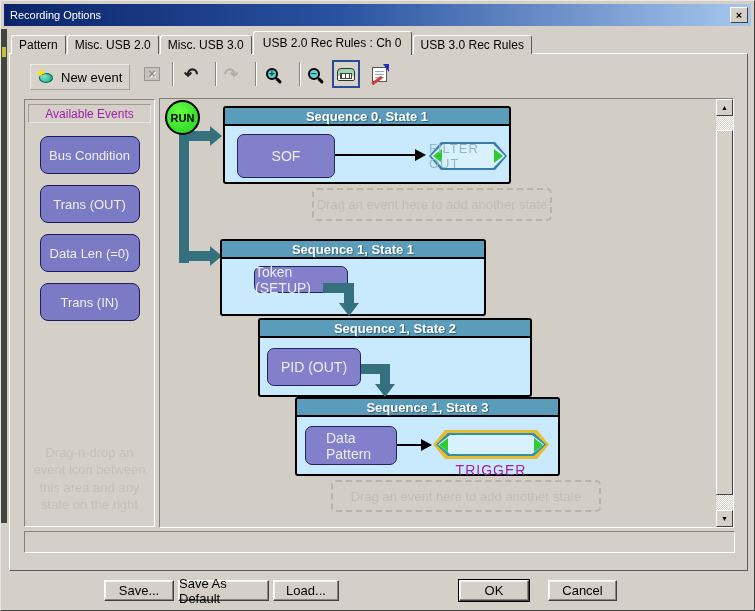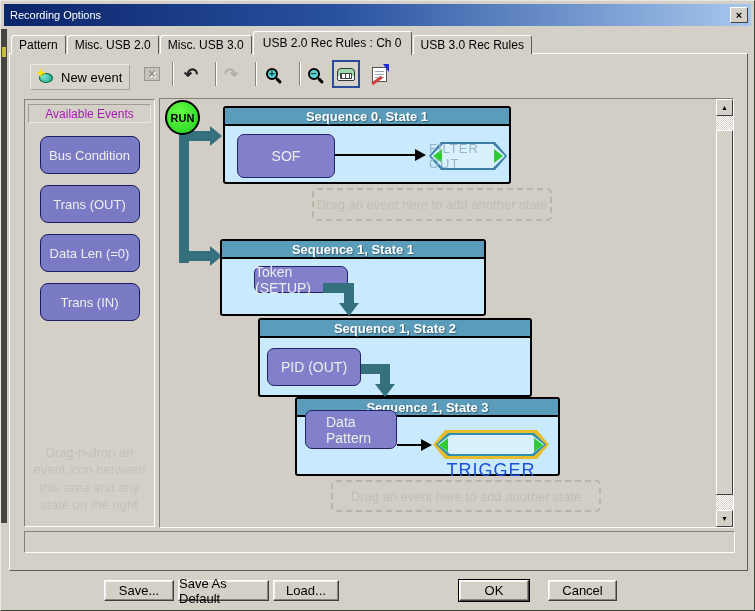--- a/index.html
+++ b/index.html
@@ -133,21 +133,21 @@
   .action { position:absolute; }
   .action .fill { position:absolute; background:#d9f1fd; }
   .action .layer { position:absolute; }
   .chev-l { position:absolute; left:4px; top:50%; transform:translateY(-50%); width:0; height:0;
             border-top:7px solid transparent; border-bottom:7px solid transparent; border-right:9px solid #2ecc2e; }
   .chev-r { position:absolute; right:4px; top:50%; transform:translateY(-50%); width:0; height:0;
             border-top:7px solid transparent; border-bottom:7px solid transparent; border-left:9px solid #2ecc2e; }
   .action-label { position:absolute; inset:0; display:flex; align-items:center; justify-content:center;
                   letter-spacing:1px; }
   .filter-label { color:#93b7c7; font-size:13px; }
-  .trigger-label { color:#1d4ed8; font-size:18px;margin-top:40px; }
+  .trigger-label { color:#a21caf; font-size:14px;margin-top:40px; }
 
   .dropzone { position:absolute; border:2px dashed #b8b4a8; border-radius:5px;
               display:flex; align-items:center; justify-content:center;
               color:#c2beb2; font-size:13px; }
   .drop1 { left:152px; top:89px; width:240px; height:33px; }
   .drop2 { left:171px; top:381px; width:270px; height:32px; }
 
   
   .scrollbar { position:absolute; right:0; top:0; width:17px; height:100%;
                background:repeating-conic-gradient(#fff 0% 25%, #d4d0c8 0% 50%) 0 0/2px 2px; }
@@ -299,21 +299,21 @@
       <div class="seqbox seq2">
         <div class="seqheader">Sequence 1, State 2</div>
         <div class="event-tile" style="left:7px; top:28px; width:94px; height:38px;">PID (OUT)</div>
         <div class="teal-h" style="left:101px; top:44px; width:29px;"></div>
         <div class="teal-v" style="left:120px; top:44px; height:21px;"></div>
         <div class="teal-ah-down" style="left:115px; top:64px;"></div>
       </div>
 
       <div class="seqbox seq3">
         <div class="seqheader">Sequence 1, State 3</div>
-        <div class="event-tile" style="left:8px; top:11px; width:92px; height:39px;padding-left:20px;">Data Pattern</div>
+        <div class="event-tile" style="left:8px; top:27px; width:92px; height:39px;padding-left:20px;">Data Pattern</div>
         <div class="thin-line" style="left:100px; top:45px; width:26px;"></div>
         <div class="thin-ah" style="left:124px; top:40px;"></div>
         <div class="action" style="left:136px; top:31px; width:116px; height:29px;">
           <div class="layer hex" style="inset:0; background:#e7bd2e;"></div>
           <div class="layer hex" style="inset:3px; background:#2f8fae;"></div>
           <div class="fill hex" style="inset:5px;"></div>
           <div class="chev-l" style="left:6px;"></div>
           <div class="chev-r" style="right:6px;"></div>
           <div class="action-label trigger-label">TRIGGER</div>
         </div>

